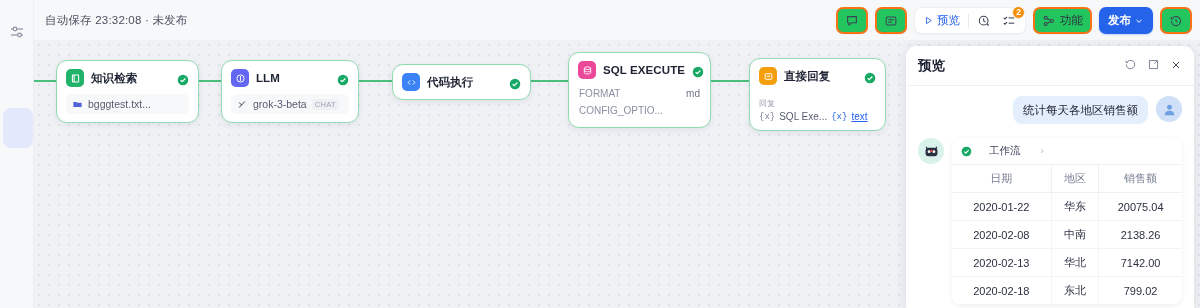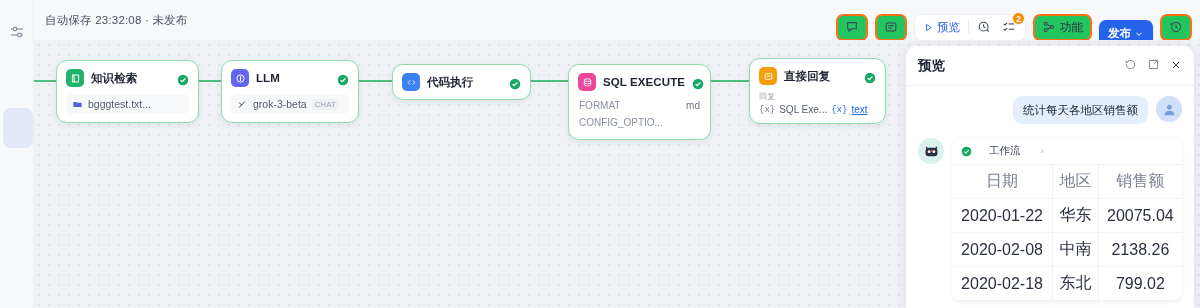--- a/index.html
+++ b/index.html
@@ -76,21 +76,20 @@
   }
   .tbtn-text {
     font-size: 11.5px; color: #2b3040; padding-left: 4px;
   }
   .publish {
     height: 27px; border-radius: 7px;
     background: #2563eb; color: #fff;
     display: flex; align-items: center; gap: 3px;
     padding: 0 9px; font-size: 11.5px; font-weight: 600;
     box-shadow: 0 1px 2px rgba(37,99,235,.25);
-    margin-top: 13px;
   }
 
   
   .canvas {
     position: absolute; left: 34px; top: 40px;
     width: 1166px; height: 268px;
     background-color: #f0f1f5;
     background-image: radial-gradient(#e0e2ea 1.1px, transparent 1.2px);
     background-size: 10px 10px;
     overflow: hidden;
@@ -176,21 +175,21 @@
     box-shadow: 0 1px 4px rgba(25,35,70,.08);
     overflow: hidden;
   }
   .wf-row {
     display: flex; align-items: center; gap: 17px;
     padding: 6px 9px; font-size: 10.5px; color: #3d4458;
   }
   .wf-chevron { margin-left: 3px; color: #a0a6b5; font-size: 9px; }
   table.result {
     width: 100%; border-collapse: collapse;
-    font-size: 16px; color: #2b3040;
+    font-size: 11px; color: #2b3040;
   }
   table.result th {
     font-weight: 400; color: #7b8196;
     padding: 6px 4px; text-align: center;
     border-top: 1px solid #eef0f4;
     border-bottom: 1px solid #eef0f4;
     border-right: 1px solid #eef0f4;
     white-space: nowrap;
   }
   table.result td {
@@ -358,21 +357,21 @@
         <span class="node-title">代码执行</span>
         <span class="node-check">
           <svg width="12" height="12" viewBox="0 0 16 16">
               <circle cx="8" cy="8" r="7" fill="#16a864"></circle>
           <path d="M4.8 8.2l2.1 2.1 4.3-4.3" stroke="#fff" stroke-width="1.6" fill="none"></path>
             </svg>
         </span>
       </div>
     </div>
 
-    <div class="node" style="left:534px; top:24px; width:143px;">
+    <div class="node" style="left:534px; top:12px; width:143px;">
       <div class="node-head">
         <span class="node-ico" style="background:#ec4899;">
           <svg width="11" height="11" viewBox="0 0 16 16" fill="none" stroke="#fff" stroke-width="1.3">
             <ellipse cx="8" cy="4.6" rx="4.6" ry="1.9"></ellipse>
             <path d="M3.4 4.6v6.6c0 1 2.1 1.9 4.6 1.9s4.6-.9 4.6-1.9V4.6"></path>
             <path d="M3.4 8c0 1 2.1 1.9 4.6 1.9s4.6-.9 4.6-1.9"></path>
           </svg>
         </span>
         <span class="node-title">SQL EXECUTE</span>
         <span class="node-check">
@@ -403,21 +402,21 @@
           </svg>
         </span>
         <span class="node-title">直接回复</span>
         <span class="node-check">
           <svg width="12" height="12" viewBox="0 0 16 16">
               <circle cx="8" cy="8" r="7" fill="#16a864"></circle>
           <path d="M4.8 8.2l2.1 2.1 4.3-4.3" stroke="#fff" stroke-width="1.6" fill="none"></path>
             </svg>
         </span>
       </div>
-      <div style="margin-top:6px;">
+      <div style="margin-top:13px;">
         <div class="var-label">回复</div>
         <div class="varline" style="margin-top:2px;">
           <span class="mono-x">{x}</span>
           <span style="color:#565d70; font-size:10px;">SQL Exe...</span>
           <span class="blue-x">{x}</span>
           <span style="color:#2563eb; font-size:10px;text-decoration:underline;">text</span>
         </div>
       </div>
     </div>
 
@@ -490,20 +489,25 @@
                 <td>2020-01-22</td>
                 <td>华东</td>
                 <td>20075.04</td>
               </tr>
               <tr>
                 <td>2020-02-08</td>
                 <td>中南</td>
                 <td>2138.26</td>
               </tr>
               <tr>
+                <td>2020-02-13</td>
+                <td>华北</td>
+                <td>7142.00</td>
+              </tr>
+              <tr>
                 <td>2020-02-18</td>
                 <td>东北</td>
                 <td>799.02</td>
               </tr>
             </tbody>
           </table>
         </div>
       </div>
     </div>
   </div>

